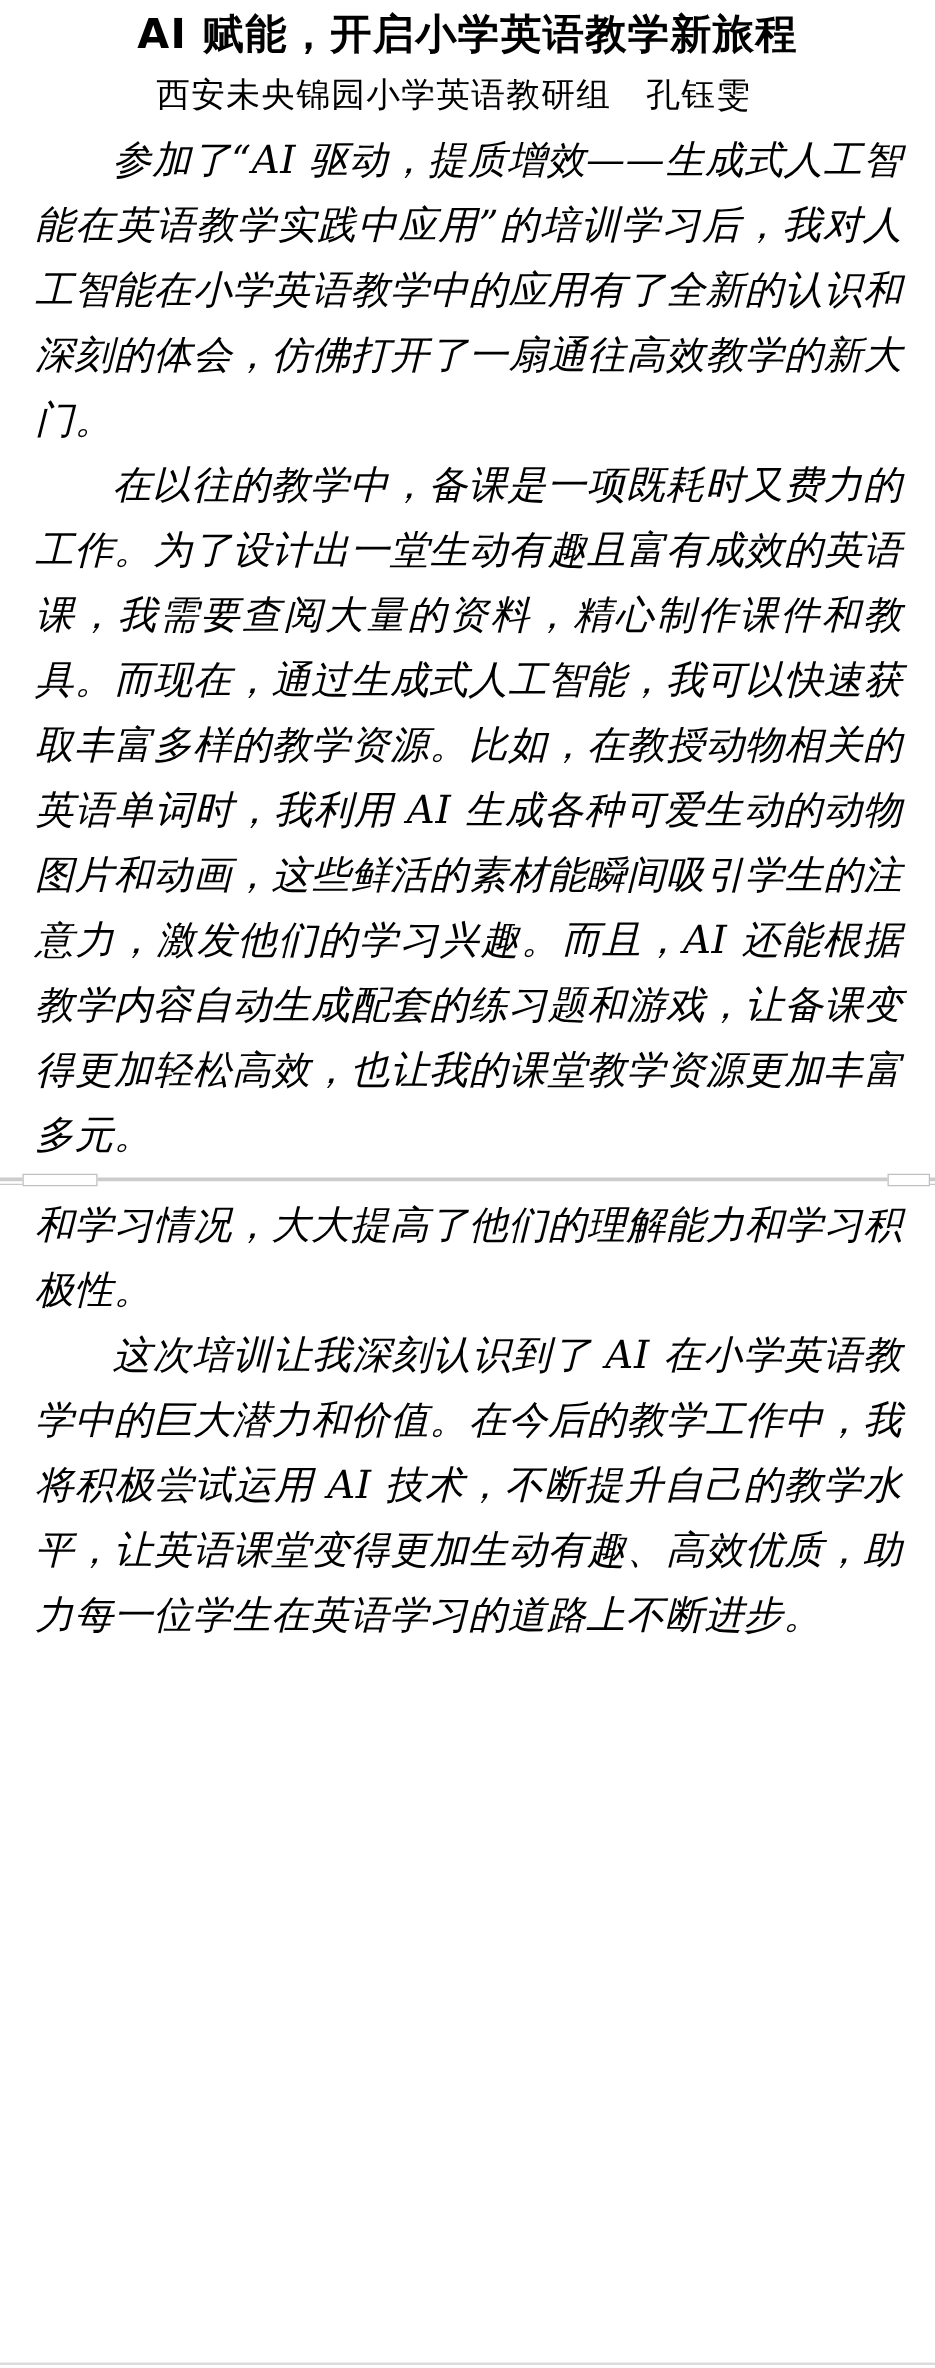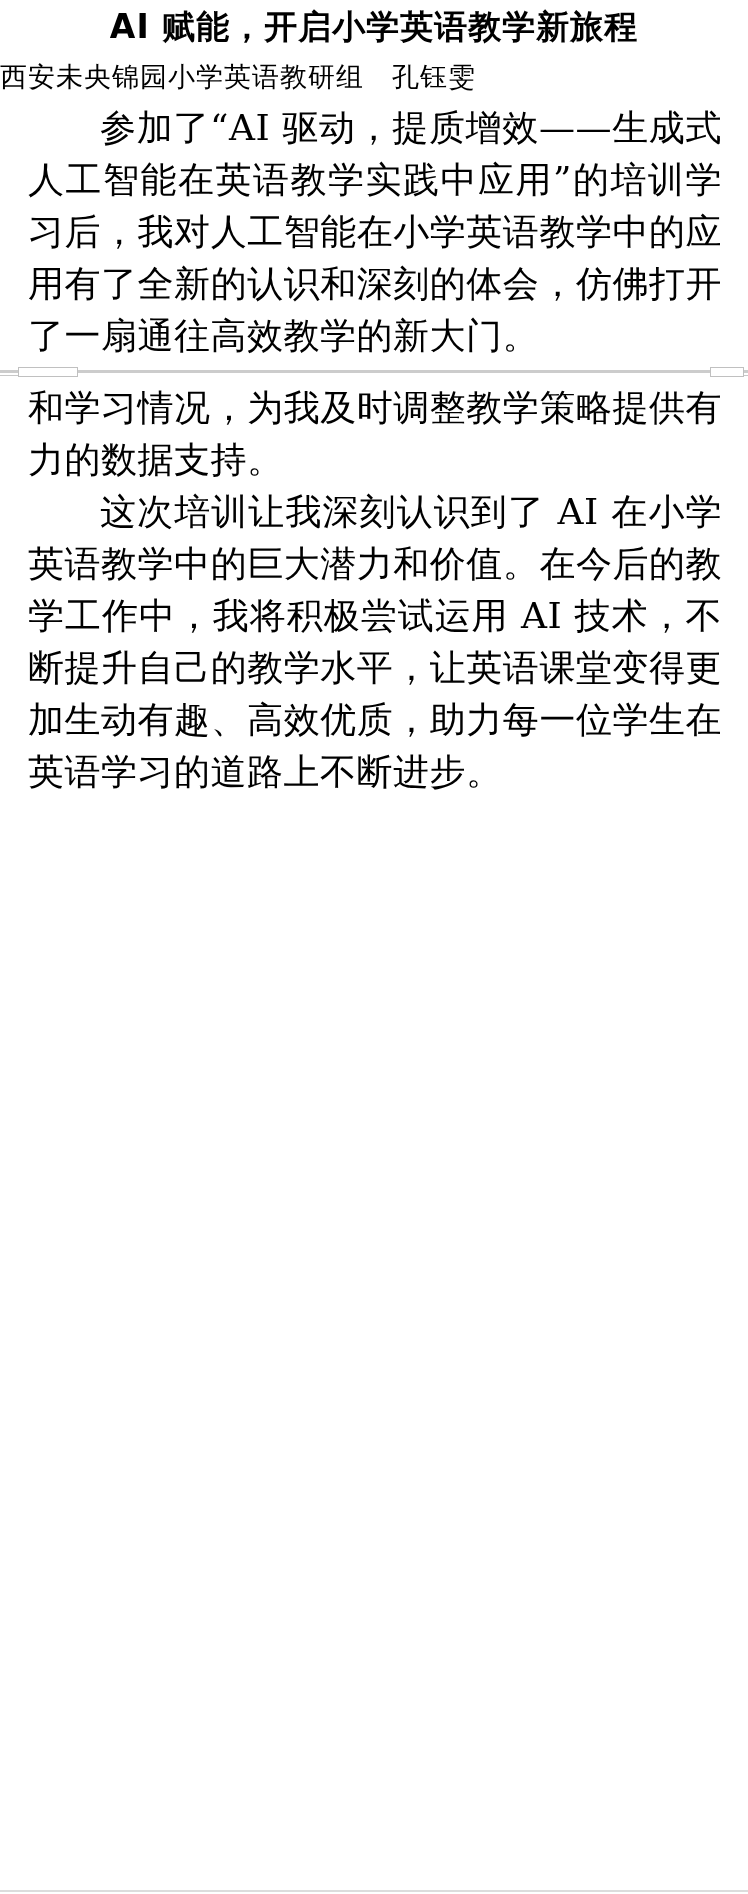--- a/index.html
+++ b/index.html
@@ -25,34 +25,35 @@
     font-size: 33px;
     line-height: 46px;
     text-align: center;
     letter-spacing: 1px;
   }
   .byline {
     margin-top: 8px;
     padding-right: 22px;
     font-size: 27px;
     line-height: 38px;
-    text-align: left;
+    text-align: center;
     letter-spacing: 1px;
   }
   .body-text {
     margin-top: 6px;
   }
   .para {
     margin: 0;
     padding: 0 26px 0 28px;
-    font-size: 36px;
+    font-size: 31px;
     line-height: 52px;
     text-align: justify;
     text-indent: 2em;
     letter-spacing: 0.5px;
+    font-style: italic;
   }
   .para.continuation {
     text-indent: 0;
   }
   .para.after-gap {
     margin-top: 52px;
   }
   
   .page-break {
     position: relative;
@@ -107,31 +108,32 @@
 <div class="page">
 
   <h1 class="doc-title">AI 赋能，开启小学英语教学新旅程</h1>
 
   <div class="byline">西安未央锦园小学英语教研组　孔钰雯</div>
 
   <div class="body-text">
 
     <p class="para">参加了“AI 驱动，提质增效——生成式人工智能在英语教学实践中应用”的培训学习后，我对人工智能在小学英语教学中的应用有了全新的认识和深刻的体会，仿佛打开了一扇通往高效教学的新大门。</p>
 
+    <p class="para">在以往的教学中，备课是一项既耗时又费力的工作。为了设计出一堂生动有趣且富有成效的英语课，我需要查阅大量的资料，精心制作课件和教具。而现在，通过生成式人工智能，我可以快速获取丰富多样的教学资源。比如，在教授动物相关的英语单词时，我利用 AI 生成各种可爱生动的动物图片和动画，这些鲜活的素材能瞬间吸引学生的注意力，激发他们的学习兴趣。而且，AI 还能根据教学内容自动生成配套的练习题和游戏，让备课变得更加轻松高效，也让我的课堂教学资源更加丰富多元。</p>
 
 
     <div class="page-break">
       <span class="pb-line"></span>
       <span class="pb-edge left"></span>
       <span class="pb-edge right"></span>
       <span class="pb-tab left"></span>
       <span class="pb-tab right"></span>
     </div>
 
-    <p class="para continuation">和学习情况，为我及时调整教学策略提供有力的数据支持。</p>
+    <p class="para continuation">和学习情况，大大提高了他们的理解能力和学习积极性。</p>
 
 
     <p class="para">这次培训让我深刻认识到了 AI 在小学英语教学中的巨大潜力和价值。在今后的教学工作中，我将积极尝试运用 AI 技术，不断提升自己的教学水平，让英语课堂变得更加生动有趣、高效优质，助力每一位学生在英语学习的道路上不断进步。</p>
 
   </div>
 
   <div class="bottom-break-line"></div>
 
 </div>
 

